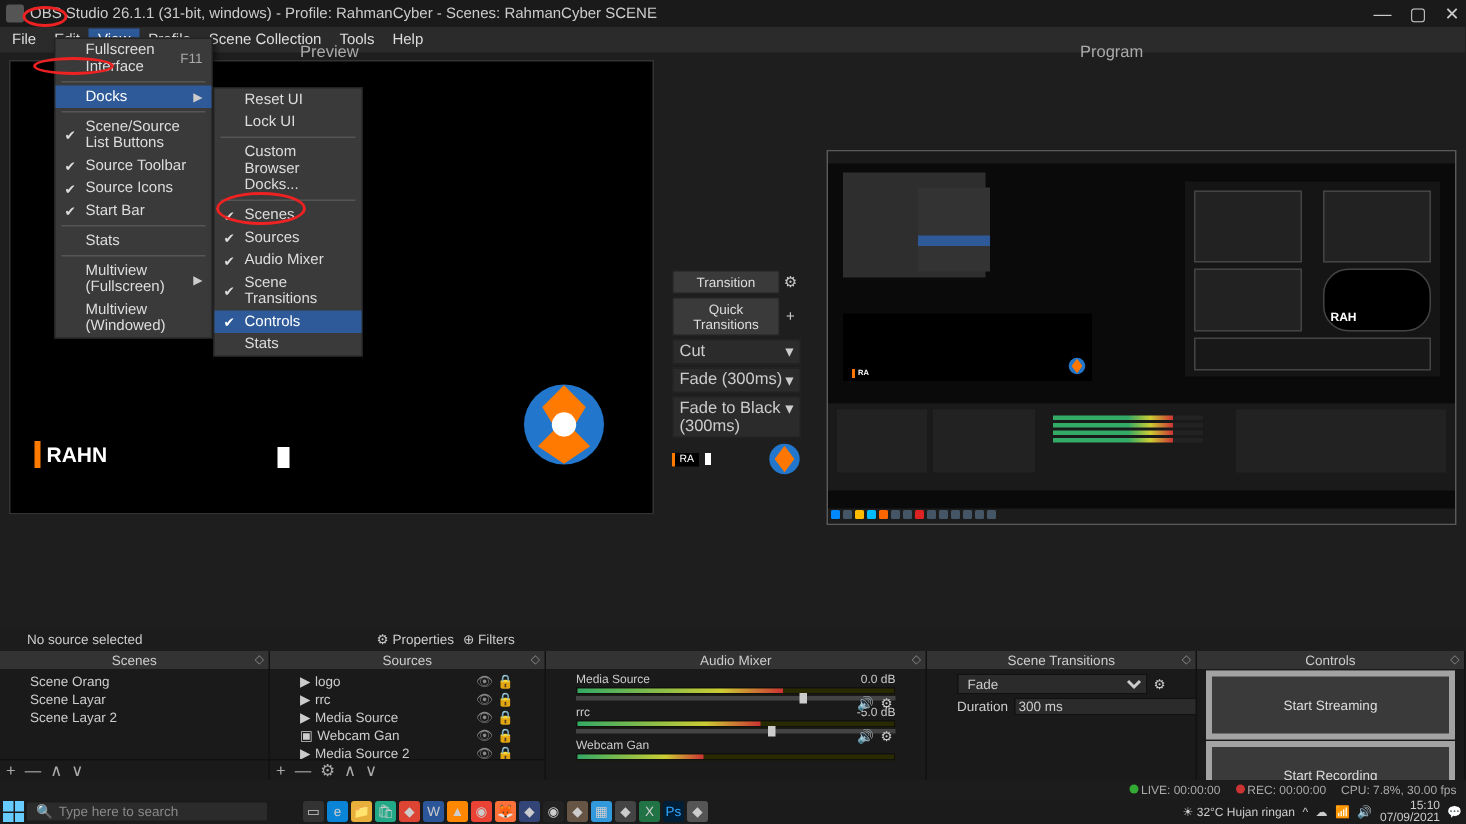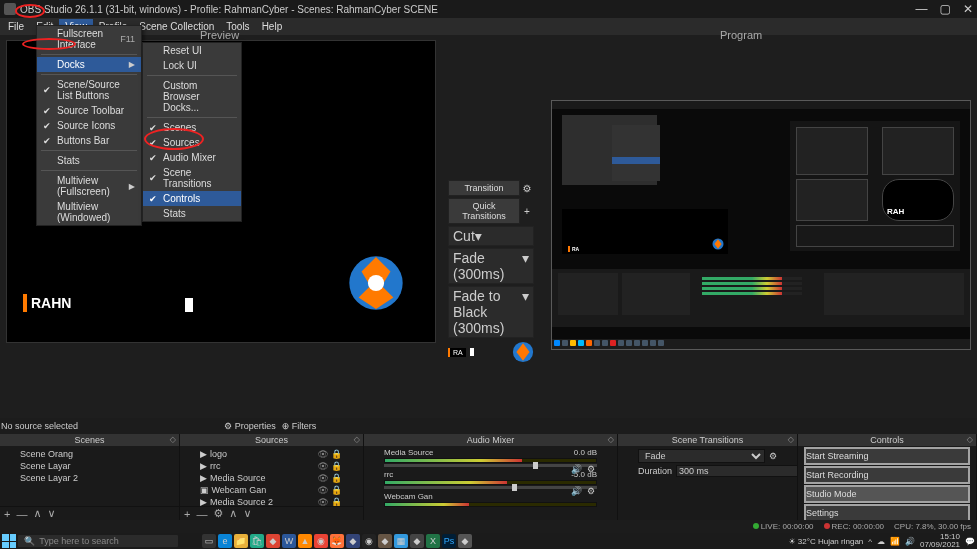--- a/index.html
+++ b/index.html
@@ -54,24 +54,24 @@
 .program-box .mini-meter { height: 3px; margin: 2px 0; background: linear-gradient(to right, #3a6 0%, #3a6 50%, #cc3 65%, #c33 80%, #222 80%); }
 .program-box .mini-taskbar { position: absolute; bottom: 0; left: 0; right: 0; height: 10px; background: #1c1c1c; display: flex; gap: 2px; padding: 1px 2px; }
 .program-box .mini-tbicon { width: 6px; height: 6px; background: #456; border-radius: 1px; }
 .program-box .mini-lbl { position: absolute; color: #fff; font-weight: bold; font-size: 8px; }
 
 
 .trans-strip { position: absolute; left: 448px; top: 180px; width: 86px; }
 .trans-row { display: flex; align-items: center; margin-bottom: 2px; }
 .trans-btn { flex: 1; background: #3a3a3a; color: #ddd; font-size: 9px; padding: 2px 4px; text-align: center; border: 1px solid #222; }
 .trans-row .icon { width: 14px; text-align: center; font-size: 10px; }
-.trans-sel { flex: 1; background: #2b2b2b; color: #ccc; font-size: 14px; padding: 1px 4px; border: 1px solid #222; display: flex; }
-
-
-.nosource { position: absolute; top: 418px; left: 0; right: 0; height: 16px; background: #1c1c1c; display: flex; align-items: center; padding: 0 1px; gap: 16px; font-size: 9px; }
+.trans-sel { flex: 1; background: #2b2b2b; color: #ccc; font-size: 11px; padding: 1px 4px; border: 1px solid #222; display: flex; justify-content: space-between; }
+
+
+.nosource { position: absolute; top: 418px; left: 0; right: 0; height: 16px; background: #1c1c1c; display: flex; align-items: center; padding: 0 18px; gap: 26px; font-size: 9px; }
 .nosource .right { margin-left: 130px; display: flex; gap: 6px; }
 
 
 .docks { position: absolute; top: 434px; left: 0; right: 0; height: 86px; display: flex; background: #1a1a1a; }
 .dock { border-right: 1px solid #111; display: flex; flex-direction: column; position: relative; }
 .dock-h { background: #333; color: #ccc; font-size: 9px; text-align: center; padding: 1px 0; position: relative; }
 .dock-h::after { content: "◇"; position: absolute; right: 3px; font-size: 8px; color: #888; }
 .dock-body { flex: 1; overflow: hidden; padding: 2px 20px; }
 .dock-foot { height: 14px; display: flex; align-items: center; gap: 6px; padding: 0 4px; font-size: 11px; color: #aaa; border-top: 1px solid #111; }
 
@@ -89,21 +89,21 @@
 .mixer-row .mtop { display: flex; justify-content: space-between; }
 .mixer-bar { height: 5px; background: #2a2a00; position: relative; border: 1px solid #111; margin: 1px 0; }
 .mixer-bar .fill { position: absolute; left: 0; top: 0; bottom: 0; width: 65%; background: linear-gradient(to right, #3a6, #cc3 70%, #c33); }
 .mixer-slider { height: 3px; background: #444; position: relative; margin: 1px 0 3px 0; }
 .mixer-slider .thumb { position: absolute; top: -2px; width: 5px; height: 7px; background: #ccc; left: 70%; }
 .mixer-icons { position: absolute; right: 2px; display: inline-flex; gap: 4px; font-size: 9px; }
 
 .strans-row { display: flex; align-items: center; gap: 4px; font-size: 9px; padding: 1px 0; }
 .strans-row select, .strans-row input { background: #2b2b2b; color: #ccc; border: 1px solid #111; font-size: 9px; padding: 0 2px; }
 
-.ctl-btn { display: block; background: #3a3a3a; color: #ddd; font-size: 9px; text-align: left; padding: 2px 0; margin: 1px 6px; border: 2px solid #a3a3a3; cursor: pointer; }
+.ctl-btn { display: block; background: #3a3a3a; color: #ddd; font-size: 9px; text-align: center; padding: 14px 0; margin: 1px 6px; border: 4px solid #a3a3a3; cursor: pointer; }
 .ctl-btn.active { background: #555; }
 
 
 .status { position: absolute; top: 520px; left: 0; right: 0; height: 13px; background: #1c1c1c; display: flex; justify-content: flex-end; align-items: center; gap: 10px; padding: 0 6px; font-size: 8px; color: #aaa; }
 .status .dot { width: 6px; height: 6px; border-radius: 50%; background: #3a3; display: inline-block; margin-right: 2px; }
 
 
 .taskbar { position: absolute; bottom: 0; left: 0; right: 0; height: 16px; background: #1b1b1b; display: flex; align-items: center; padding: 0 2px; gap: 2px; }
 .taskbar .start { width: 14px; height: 14px; display: grid; grid-template: 1fr 1fr/1fr 1fr; gap: 1px; }
 .taskbar .start span { background: #6cf; }
@@ -157,40 +157,40 @@
   <div class="mrow">
       <span class="chk">✔</span>
       <span class="lbl">Source Toolbar</span>
     </div>
   <div class="mrow">
       <span class="chk">✔</span>
       <span class="lbl">Source Icons</span>
     </div>
   <div class="mrow">
       <span class="chk">✔</span>
-      <span class="lbl">Buttons Bar</span>
+      <span class="lbl">Start Bar</span>
     </div>
   <div class="msep"></div>
   <div class="mrow">
       <span class="chk"></span>
       <span class="lbl">Stats</span>
     </div>
   <div class="msep"></div>
   <div class="mrow">
       <span class="chk"></span>
       <span class="lbl">Multiview (Fullscreen)</span>
       <span class="arrow">▶</span>
     </div>
   <div class="mrow">
       <span class="chk"></span>
       <span class="lbl">Multiview (Windowed)</span>
     </div>
 </div>
 
-<div class="menu" style="left:142px; top:42px; width:96px;">
+<div class="menu" style="left:142px; top:58px; width:96px;">
   <div class="mrow">
       <span class="chk"></span>
       <span class="lbl">Reset UI</span>
     </div>
   <div class="mrow">
       <span class="chk"></span>
       <span class="lbl">Lock UI</span>
     </div>
   <div class="msep"></div>
   <div class="mrow">

